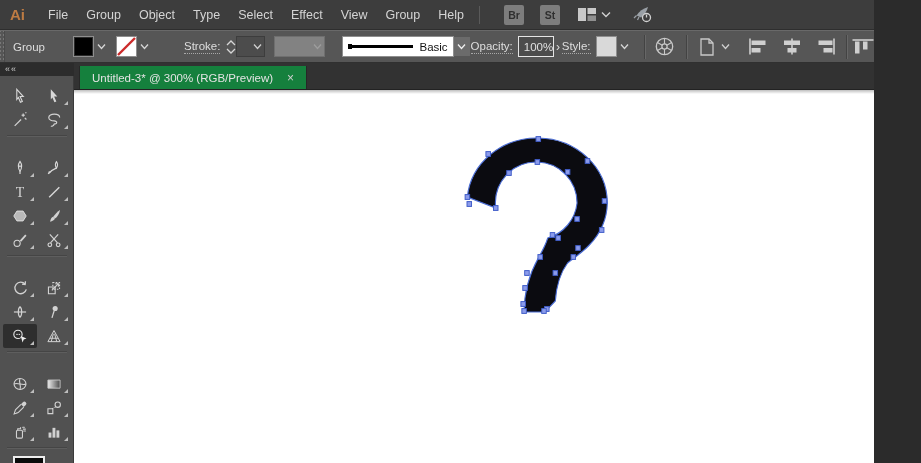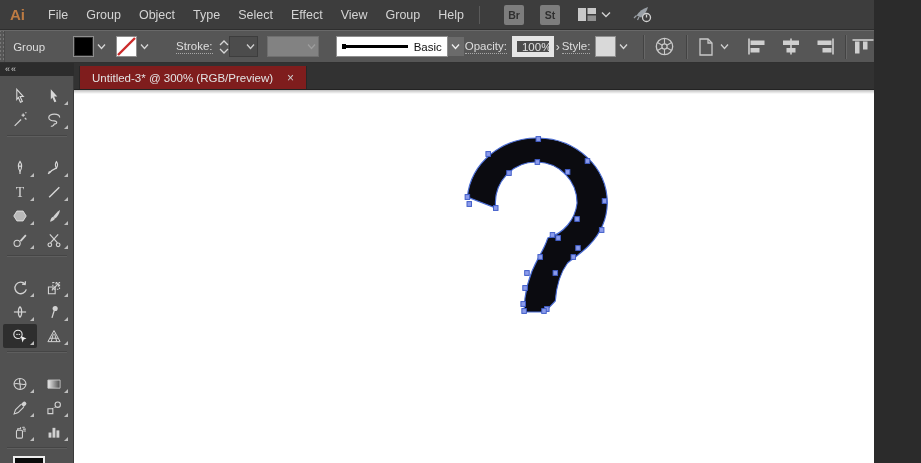--- a/index.html
+++ b/index.html
@@ -67,21 +67,21 @@
   .brush-combo { display:flex; align-items:center; height:21px; }
   .brush-field {
     width:112px; height:21px; background:#fff; border:1px solid #8e8e8e;
     display:flex; align-items:center; padding:8px 5px;
   }
   .brush-line { height:2.5px; background:#000; flex:1; margin-right:6px; position:relative; }
   .brush-line::before { content:""; position:absolute; left:0; top:-1.5px; width:4px; height:5.5px; background:#000; }
   .brush-name { color:#111; font-size:11.5px; }
   .brush-chev { width:17px; height:21px; background:#6b6b6b; border:1px solid #565656; border-left:none; display:flex; align-items:center; justify-content:center; }
   .opacity-field {
-    width:42px; height:21px; background:#4c4c4c; border:5px solid #e5e5e5;
+    width:42px; height:21px; background:#4c4c4c; border:1px solid #e5e5e5;
     color:#e0e0e0; font-size:11.5px; display:flex; align-items:center; padding-left:5px;
   }
   .submenu-btn { width:15px; height:21px; display:flex; align-items:center; justify-content:center; color:#dcdcdc; font-size:12px; }
   .cb-divider { width:1px; height:24px; background:#434343; box-shadow:1px 0 0 #676767; }
   .cb-icon { display:flex; align-items:center; justify-content:center; }
   .align-cluster { display:flex; align-items:center; gap:11px; }
 
   
   .mainrow { flex:1; display:flex; min-height:0; }
   .leftcol { width:74px; flex:0 0 74px; display:flex; flex-direction:column; }
@@ -111,21 +111,21 @@
     position:absolute; bottom:-7px; left:13px; width:32px; height:14px;
     border:2px solid #ececec; background:#0a0a0a;
   }
 
   .rightcol { flex:1; display:flex; flex-direction:column; min-width:0; }
   .tabbar {
     height:27px; flex:0 0 27px; background:#323232; border-bottom:1px solid #222;
     display:flex; align-items:stretch;
   }
   .doc-tab {
-    margin-left:5px; margin-top:3px; background:#7f1d1d;
+    margin-left:5px; margin-top:3px; background:#15803d;
     border-left:1px solid #272727; border-right:1px solid #272727;
     display:flex; align-items:center; padding:0 12px; gap:14px;
   }
   .doc-tab-title { color:#e3e3e3; font-size:11.5px; white-space:nowrap; }
   .doc-tab-close { color:#cfcfcf; font-size:12px; line-height:1; cursor:default; }
 
   .canvas { flex:1; background:#ffffff; position:relative; overflow:hidden; }
   .canvas-topshadow {
     position:absolute; top:0; left:0; right:0; height:4px;
     background:linear-gradient(to bottom, rgba(0,0,0,0.25), rgba(0,0,0,0));
@@ -194,21 +194,21 @@
           <line x1="1" y1="18" x2="18" y2="1" stroke="#cc2a2a" stroke-width="2.4"></line>
         </svg>
       </span>
       <span class="chev-btn">
         <svg class="icon" width="9" height="7" viewBox="0 0 9 7">
             <polyline points="1,1.5 4.5,5.5 8,1.5" fill="none" stroke="#d6d6d6" stroke-width="1.3"></polyline>
           </svg>
       </span>
     </span>
 
-    <span class="cb-label linked" style="margin-left:24px">Stroke:</span>
+    <span class="cb-label linked" style="margin-left:32px">Stroke:</span>
 
     <span class="stepper" style="margin-left:6px">
       <svg class="icon" width="10" height="6" viewBox="0 0 10 6">
           <polyline points="1,5 5,1 9,5" fill="none" stroke="#d6d6d6" stroke-width="1.3"></polyline>
         </svg>
       <svg class="icon" width="10" height="6" viewBox="0 0 10 6">
           <polyline points="1,1 5,5 9,1" fill="none" stroke="#d6d6d6" stroke-width="1.3"></polyline>
         </svg>
     </span>
 

